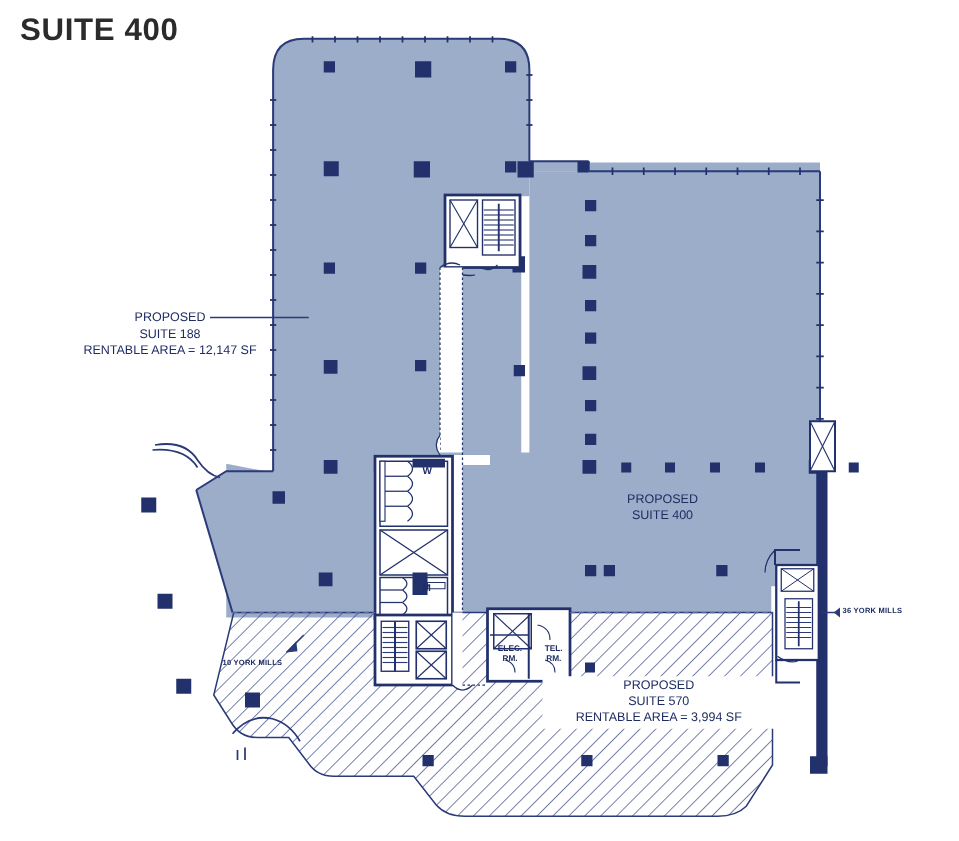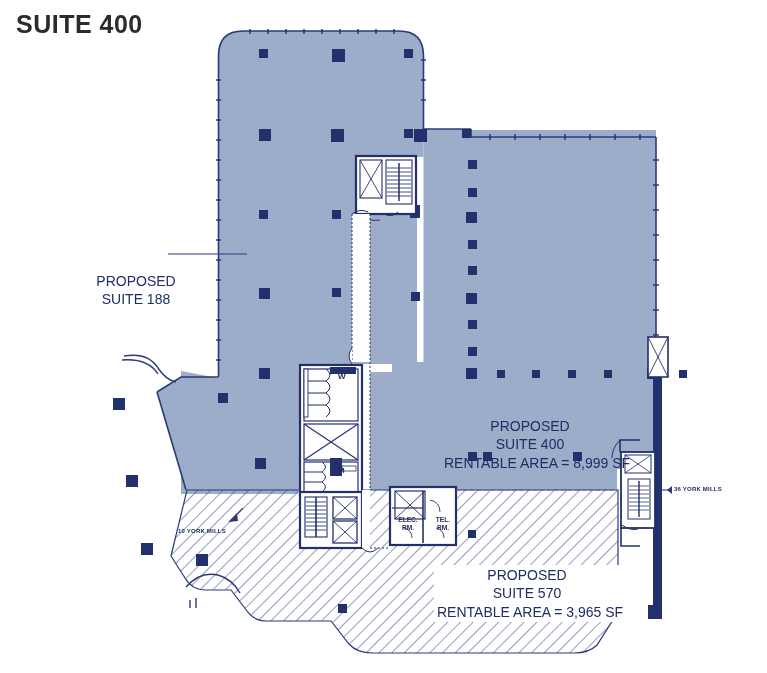--- a/index.html
+++ b/index.html
@@ -42,21 +42,21 @@
   }
   .anno {
     position: absolute;
     z-index: 20;
     color: #1f2d63;
     font-family: "Liberation Sans", sans-serif;
     text-align: center;
     white-space: nowrap;
     line-height: 1.32;
   }
-  .anno.big { font-size: 14px; margin-top: 24px; }
+  .anno.big { font-size: 10px; }
   .anno.tiny { font-size: 6px; font-weight: bold; letter-spacing: 0.2px; }
   .anno.room { font-size: 6.6px; font-weight: bold; line-height: 1.15; }
   .anno.wc { font-size: 8px; font-weight: bold; }
   .anno-line { line-height: 1.32; }
 </style>
 </head>
 <body>
 
 <div id="plan-root">
 
@@ -528,32 +528,32 @@
 
     <g stroke="#5a6aa0" stroke-width="1" stroke-dasharray="4 3" fill="none">
       <line x1="456" y1="490" x2="618" y2="490"></line>
       <line x1="186" y1="490" x2="300" y2="490"></line>
     </g>
   </svg>
 
   <div class="anno big" style="left:50px; top:248px; width:172px;">
     <div class="anno-line">PROPOSED</div>
     <div class="anno-line">SUITE 188</div>
+    <div class="anno-line">RENTABLE AREA = 12,147 SF</div>
   </div>
 
   <div class="anno big" style="left:444px; top:393px; width:172px;">
     <div class="anno-line">PROPOSED</div>
     <div class="anno-line">SUITE 400</div>
-    <div class="anno-line">RENTABLE AREA = 8,999 SF</div>
   </div>
 
   <div class="anno big" style="left:434px; top:541px; width:180px; background:#ffffff; padding:1px 3px;">
     <div class="anno-line">PROPOSED</div>
     <div class="anno-line">SUITE 570</div>
-    <div class="anno-line">RENTABLE AREA = 3,965 SF</div>
+    <div class="anno-line">RENTABLE AREA = 3,994 SF</div>
   </div>
 
   <div class="anno tiny" style="left:178px; top:528px;">10 YORK MILLS</div>
 
   <div class="anno tiny" style="left:674px; top:486px;">36 YORK MILLS</div>
 
   <div class="anno room" style="left:395px; top:516px; width:26px;">
     <div>ELEC.</div>
     <div>RM.</div>
   </div>

